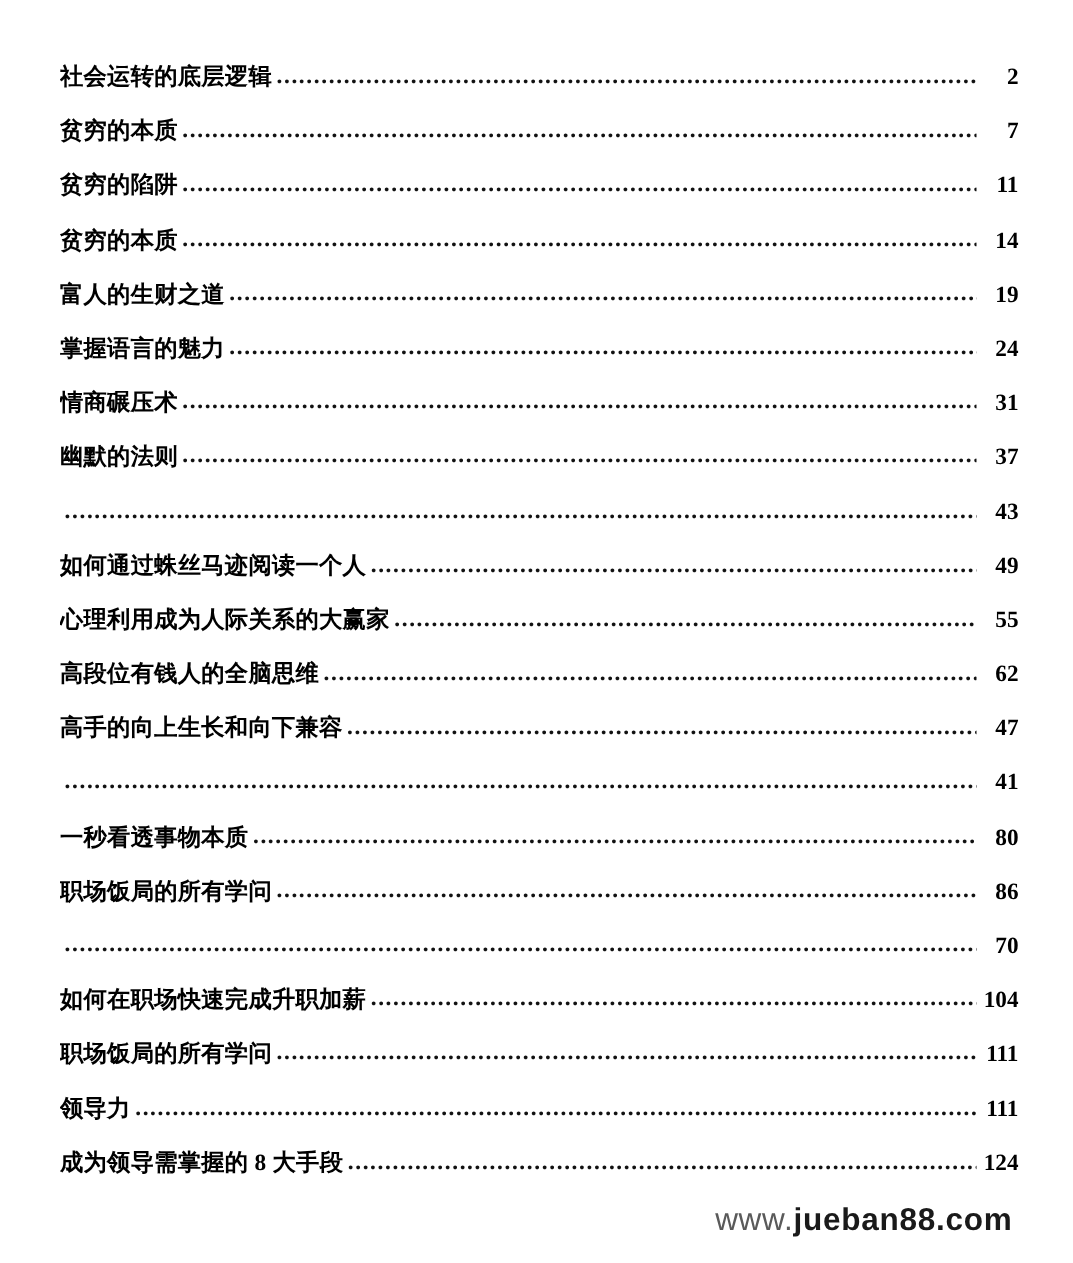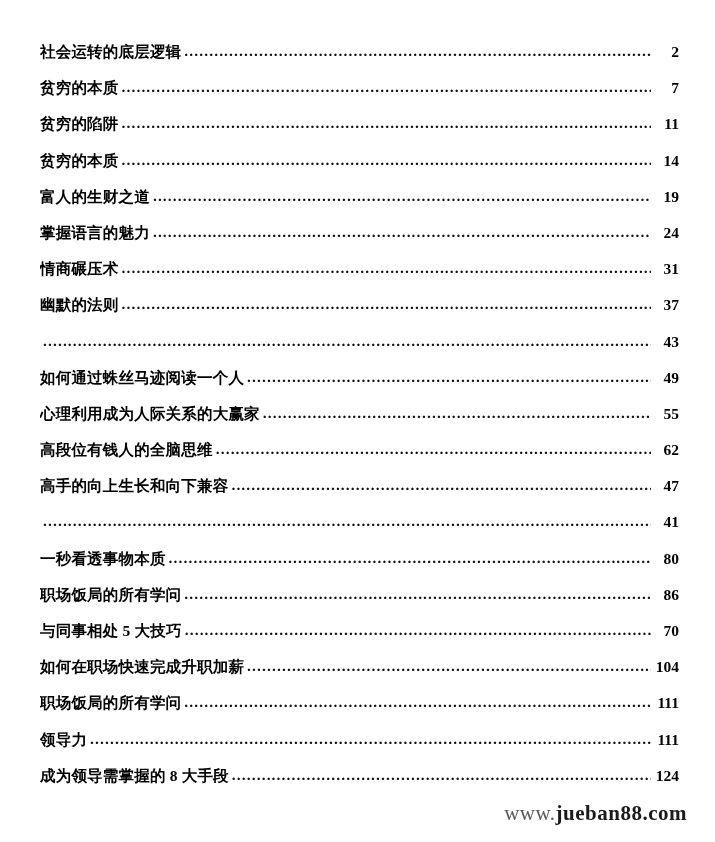--- a/index.html
+++ b/index.html
@@ -58,23 +58,23 @@
   .toc-page {
     flex: 0 0 auto;
     font-size: 15.5px;
     font-weight: bold;
     color: #000000;
     text-align: right;
     min-width: 26px;
   }
   .footer {
     position: absolute;
-    right: 28px;
+    right: 40px;
     bottom: 16px;
-    font-family: Liberation Serif, serif;
+    font-family: Liberation Sans, sans-serif;
     font-size: 21px;
     color: #3a3a3a;
     letter-spacing: 0.5px;
     text-align: right;
   }
   .footer .w {
     color: #5a5a5a;
   }
   .footer .brand {
     font-weight: bold;
@@ -176,21 +176,20 @@
       <span class="toc-page">80</span>
     </div>
 
     <div class="toc-entry">
       <span class="toc-title">职场饭局的所有学问</span>
       <span class="toc-leader">...........................................................................................................................................................</span>
       <span class="toc-page">86</span>
     </div>
 
     <div class="toc-entry">
-      <span class="toc-title">与同事相处 5 大技巧</span>
       <span class="toc-leader">...........................................................................................................................................................</span>
       <span class="toc-page">70</span>
     </div>
 
     <div class="toc-entry">
       <span class="toc-title">如何在职场快速完成升职加薪</span>
       <span class="toc-leader">...........................................................................................................................................................</span>
       <span class="toc-page">104</span>
     </div>
 

